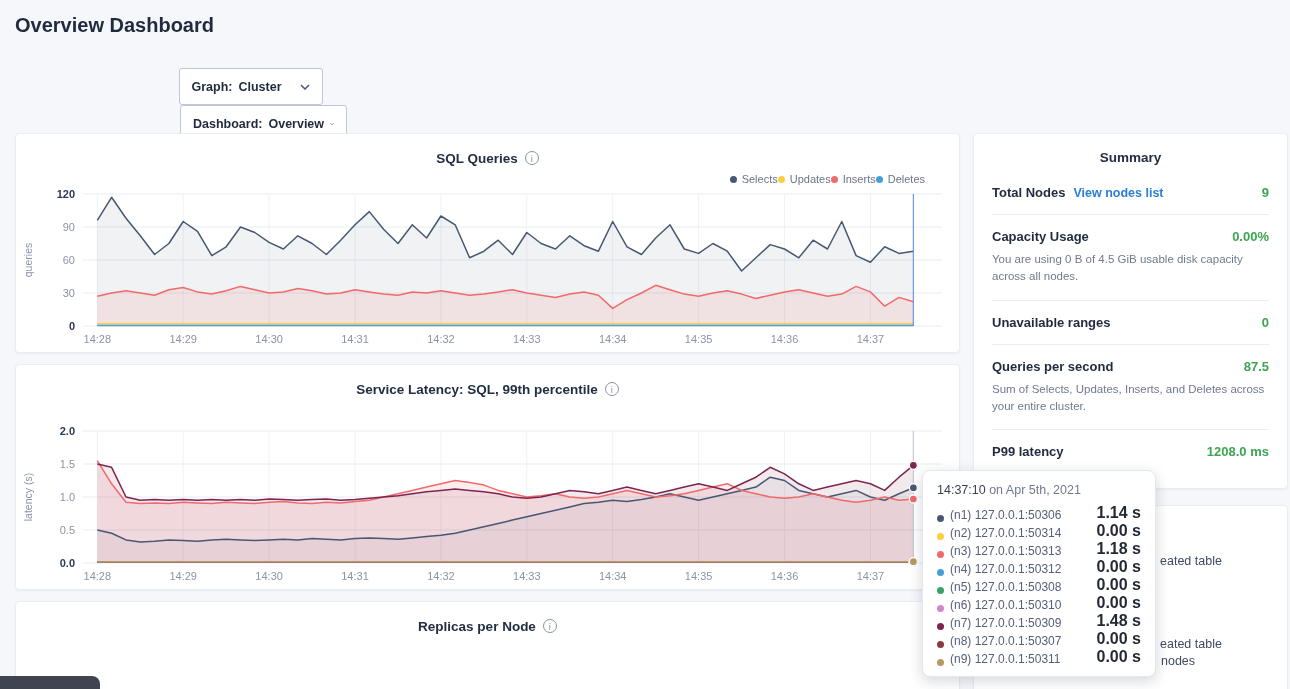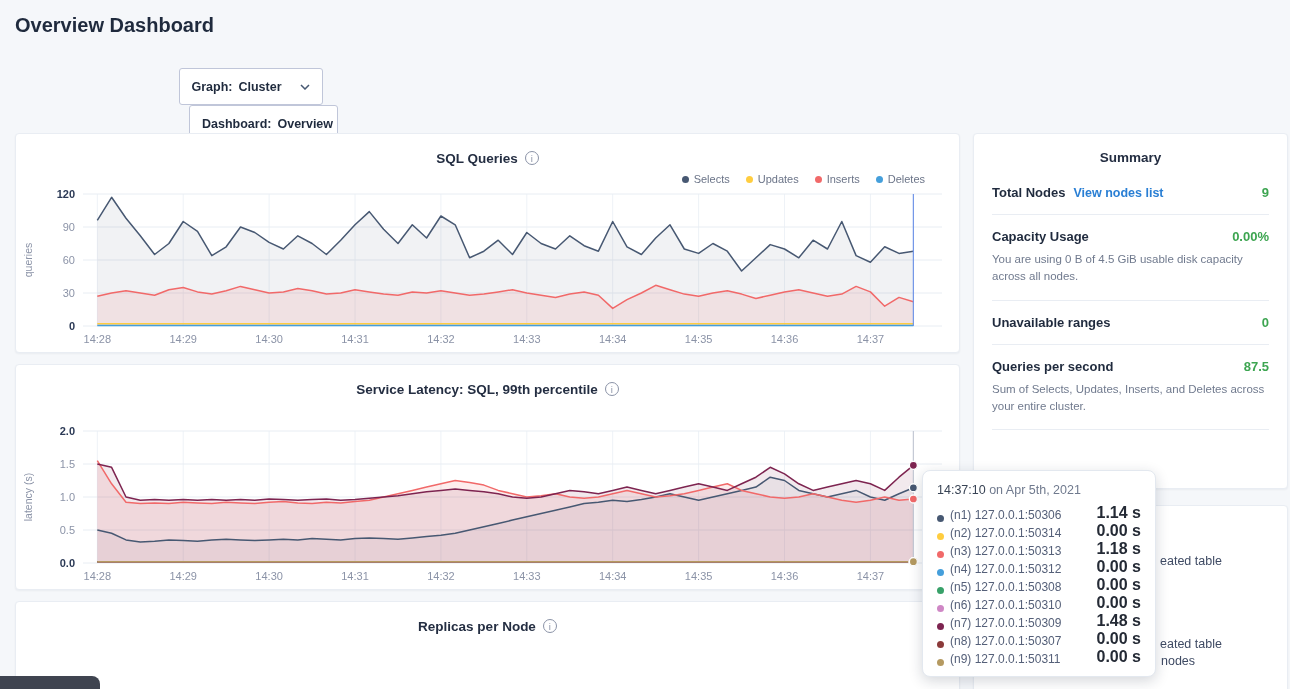--- a/index.html
+++ b/index.html
@@ -6,40 +6,40 @@
   html, body { width: 1290px; height: 689px; overflow: hidden; }
   body { font-family: "Liberation Sans", sans-serif; background: #f5f7fa; color: #1f2a3d; }
   .app { position: relative; width: 1290px; height: 689px; overflow: hidden; }
 
   h1.page-title { position: absolute; top: 14px; left: 15px; font-size: 20px; font-weight: 700; color: #1f2a3d; }
 
   .toolbar { position: absolute; top: 68px; left: 15px; display: flex; align-items: center; flex-direction: column; }
   .dd, .time-sel, .now-btn, .arrow-btn { background: #fff; border: 1px solid #c0c6d9; border-radius: 3px; height: 37px; cursor: pointer; font-family: "Liberation Sans", sans-serif; }
   .dd { display: flex; align-items: center; gap: 6px; padding: 0 12px; font-size: 12.5px; font-weight: 700; color: #1f2a3d; }
   .dd.graph { width: 144px; }
-  .dd.dash { width: 149px; margin-left: 26px; }
+  .dd.dash { width: 167px; margin-left: 26px; }
   .dd .chev { margin-left: auto; }
   .time-sel { width: 425px; margin-left: 46px; display: flex; align-items: center; gap: 28px; padding: 0 14px; }
   .badge { background: #e7ecf3; border-radius: 3px; padding: 3px 7px; font-size: 11px; font-weight: 700; color: #3e4a63; }
   .time-label { font-size: 13px; font-weight: 700; color: #1f2a3d; padding-left: 28px; }
   .time-sel .chev { margin-left: auto; }
   .arrow-group { display: flex; margin-left: 11px; }
   .arrow-btn { width: 40px; display: flex; align-items: center; justify-content: center; }
   .arrow-btn.prev { border-radius: 3px 0 0 3px; }
   .arrow-btn.next { border-radius: 0 3px 3px 0; border-left: none; }
   .now-btn { width: 70px; margin-left: 10px; border-color: #d8dde8; color: #9aa5b5; font-size: 12.5px; font-weight: 700; }
 
   .card { background: #fff; border: 1px solid #e9edf3; border-radius: 4px; box-shadow: 0 1px 2px rgba(22,33,58,0.05); }
   .main-col { position: absolute; top: 133px; left: 15px; width: 945px; }
   .chart-card { padding: 14px 4px 6px 4px; margin-bottom: 11px; }
   .chart-title-row { display: flex; align-items: center; justify-content: center; gap: 7px; height: 20px; }
   .chart-title-row h3 { font-size: 13.5px; font-weight: 700; color: #242e42; }
   .info-icon { width: 14px; height: 14px; border: 1px solid #8b93a7; border-radius: 50%; color: #8b93a7; display: inline-flex; align-items: center; justify-content: center; font-size: 9.5px; cursor: pointer; }
   .info-icon::after { content: "i"; }
-  .legend { display: flex; justify-content: flex-end; gap: 16px; padding-right: 30px; margin-top: 4px; height: 14px; }
+  .legend { display: flex; justify-content: flex-end; padding-right: 30px; margin-top: 4px; height: 14px; }
   .legend-item { display: inline-flex; align-items: center; gap: 5px; }
   .legend-dot { width: 7px; height: 7px; border-radius: 50%; display: inline-block; }
   .legend-label { font-size: 11px; color: #6b7488; }
   svg.chart { display: block; margin: 0 auto; }
   svg.chart.no-legend { margin-top: 24px; }
   svg.chart text { font-family: "Liberation Sans", sans-serif; }
 
   .side-col { position: absolute; top: 133px; left: 973px; width: 315px; }
   .summary-card { height: 356px; padding: 16px 18px; overflow: hidden; }
   .summary-title { text-align: center; font-size: 13.5px; font-weight: 700; color: #242e42; margin-bottom: 20px; }
@@ -284,20 +284,26 @@
 
       <div class="sum-row">
         <div class="sum-line">
           <span class="sum-label">Queries per second</span>
           <span class="sum-value">87.5</span>
         </div>
         <div class="sum-sub">Sum of Selects, Updates, Inserts, and Deletes across your entire cluster.</div>
       </div>
       <hr class="sum-div">
 
+      <div class="sum-row">
+        <div class="sum-line">
+          <span class="sum-label">P99 latency</span>
+          <span class="sum-value">1208.0 ms</span>
+        </div>
+      </div>
     </div>
 
     <div class="card events-card">
       <span class="frag frag-0">eated table</span>
       <span class="frag frag-1">eated table</span>
       <span class="frag frag-2">nodes</span>
     </div>
 
   </div>
 

